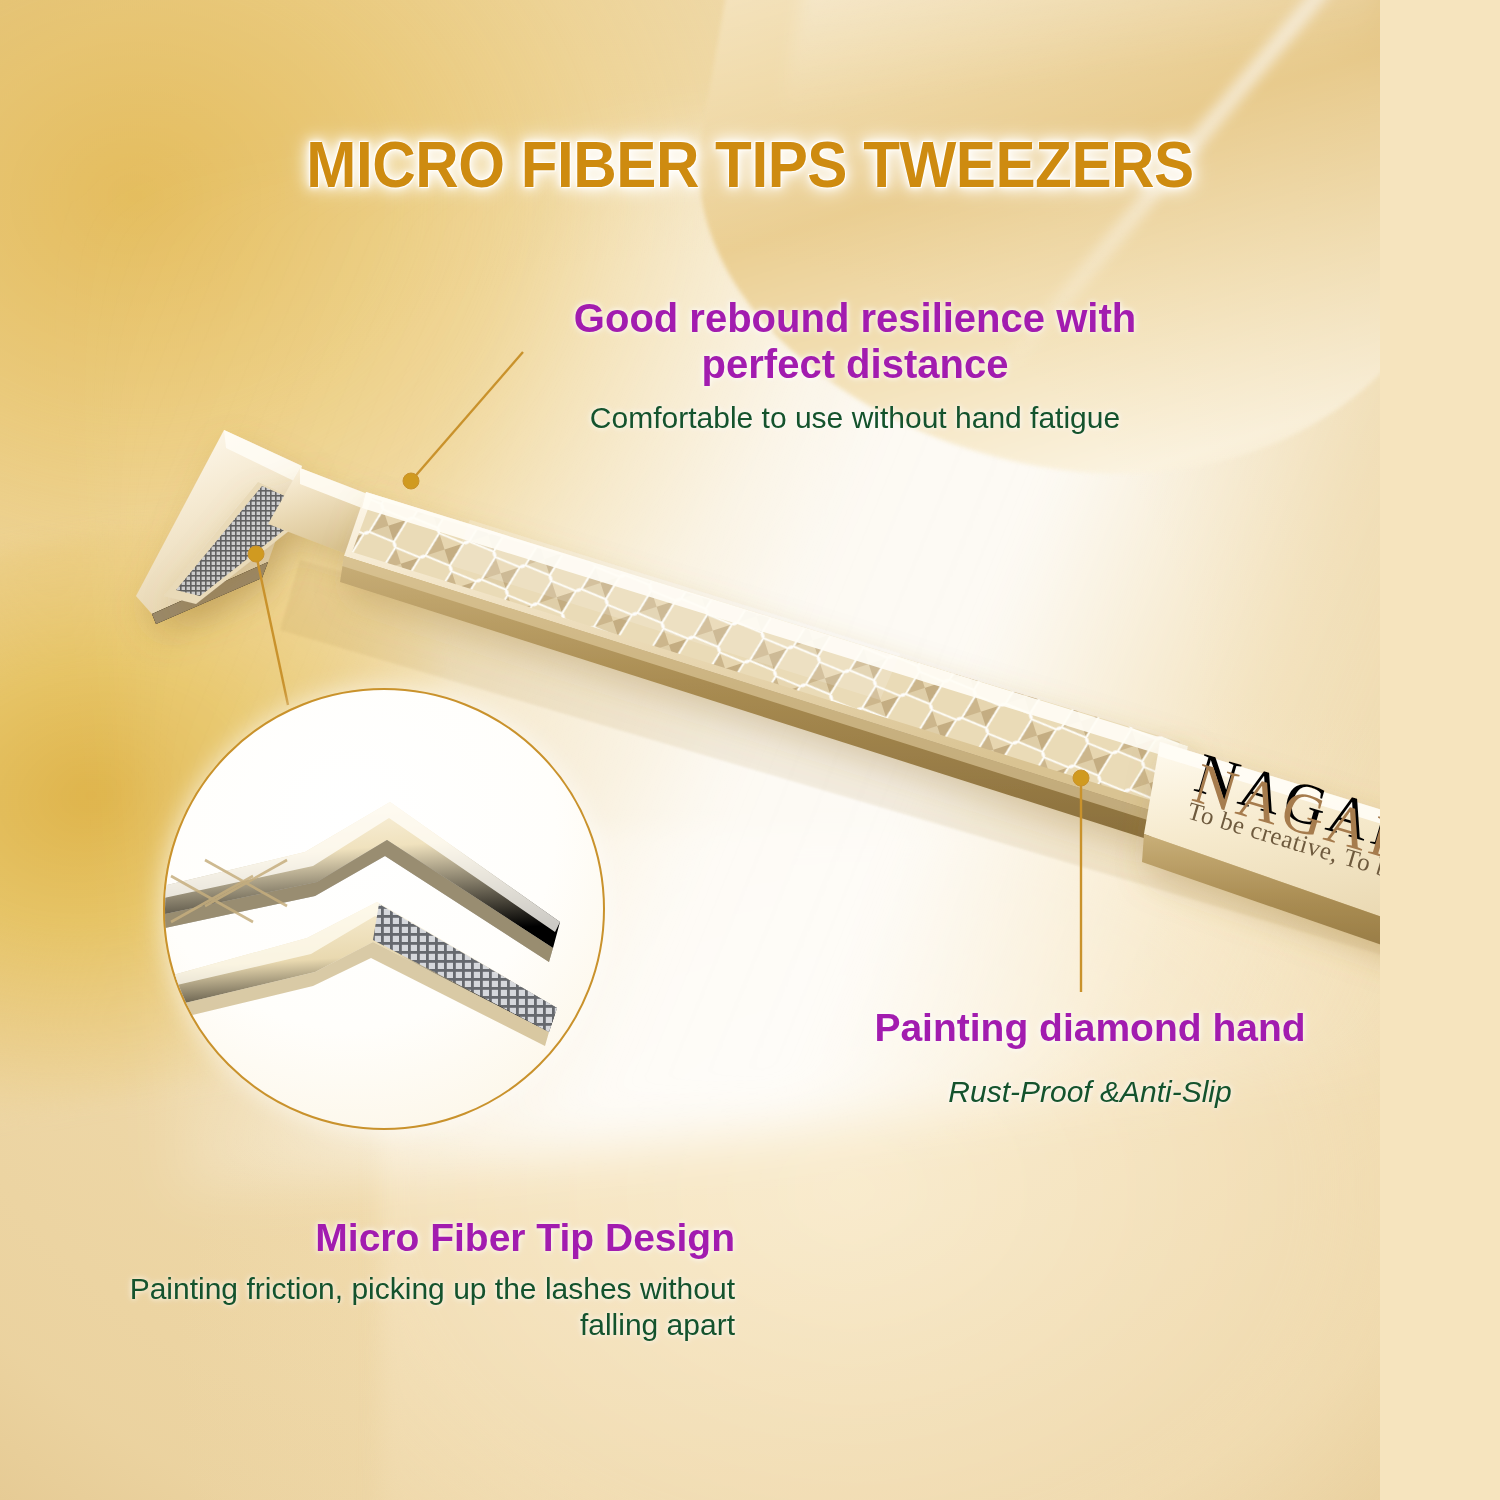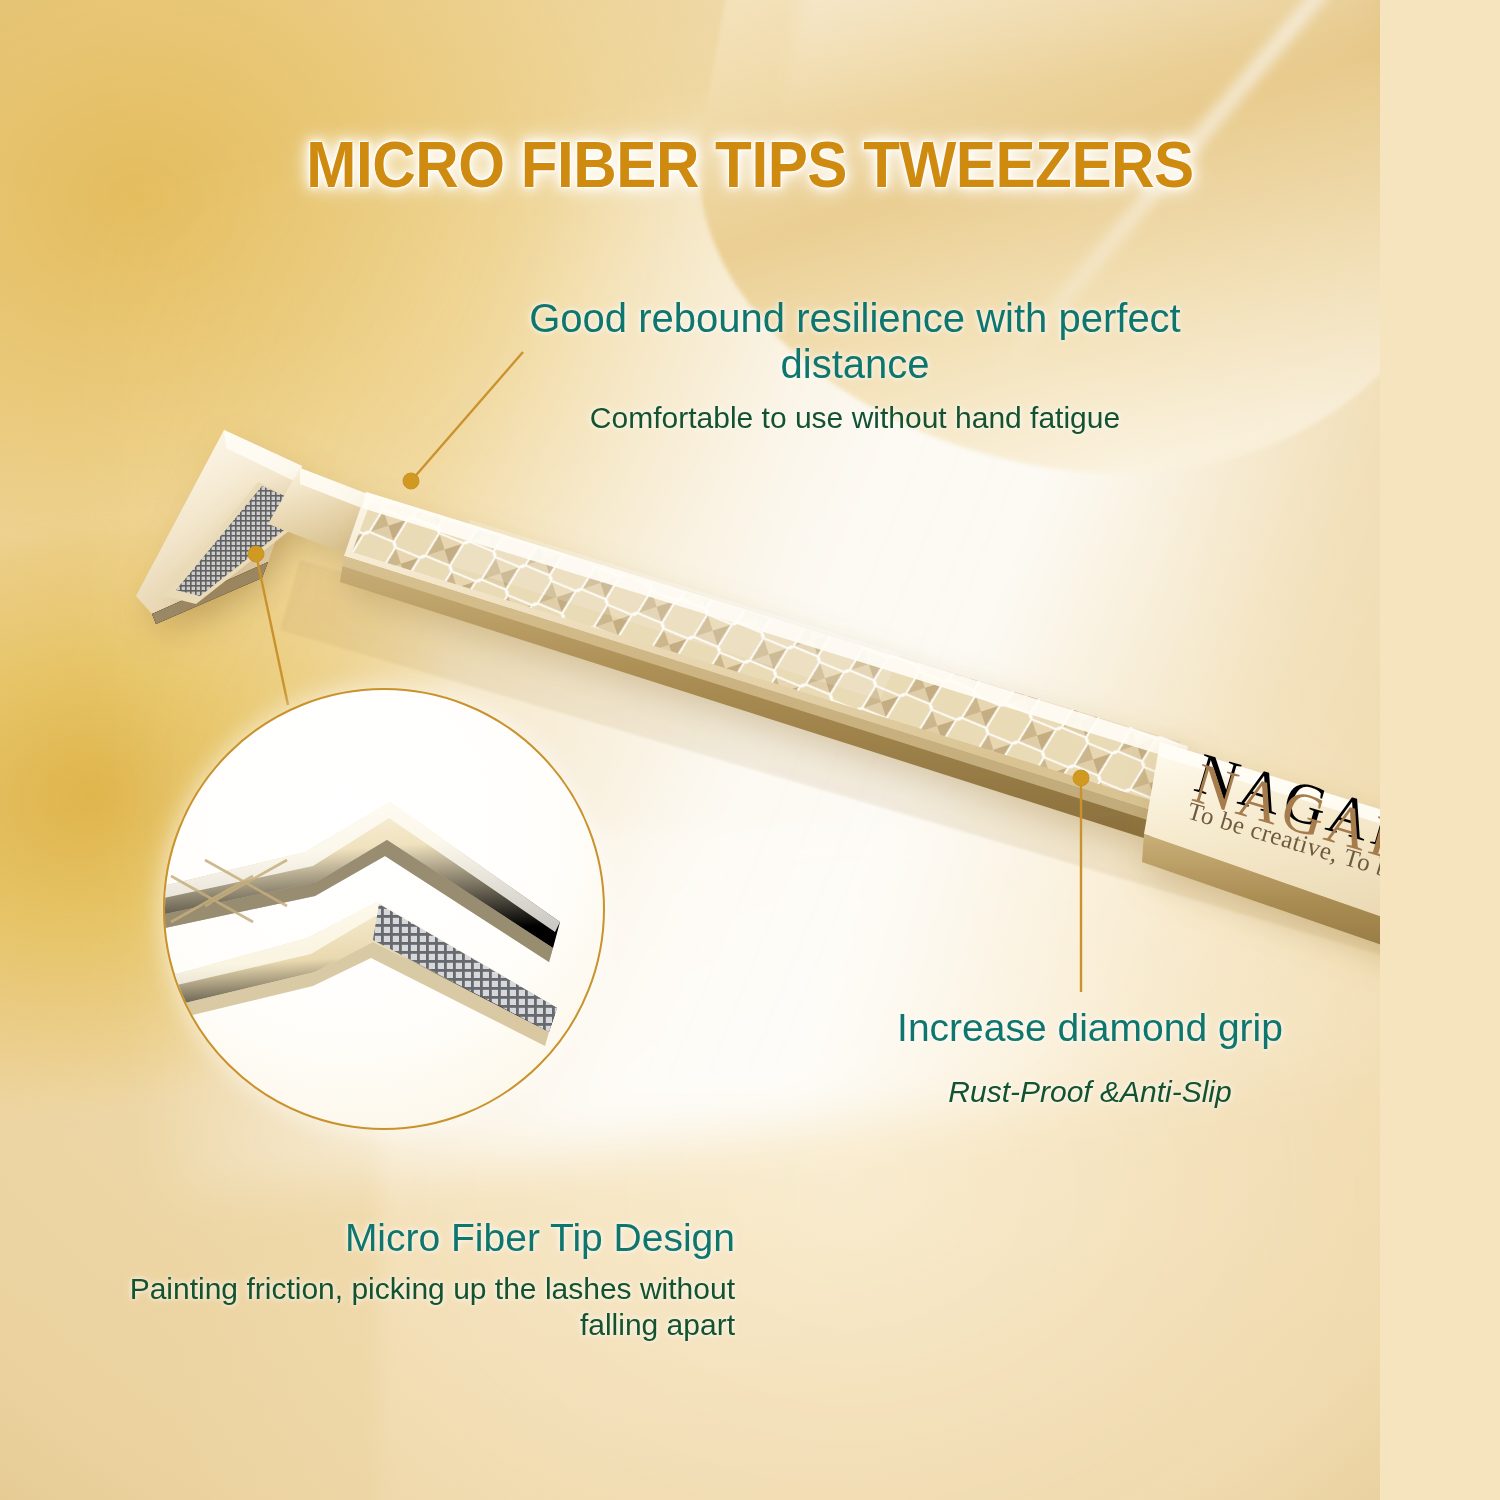--- a/index.html
+++ b/index.html
@@ -96,22 +96,22 @@
     text-shadow:
       0 0 6px #FFFFFF, 0 0 12px #FFFFFF,
       0 0 18px rgba(255,255,255,0.95), 0 0 26px rgba(255,255,255,0.7),
       1px 1px 0 rgba(255,255,255,0.9), -1px -1px 0 rgba(255,255,255,0.9);
     white-space:nowrap;
   }
 
   
   .callout { position:absolute; }
   .c-head {
-    font-weight:normal;
-    color:#0f766e;
+    font-weight:bold;
+    color:#a21caf;
     line-height:1.16;
     text-shadow:0 0 5px rgba(255,255,255,0.85), 0 0 10px rgba(255,255,255,0.55);
   }
   .c-sub {
     color:#14532d;
     line-height:1.2;
     text-shadow:0 0 5px rgba(255,255,255,0.85), 0 0 9px rgba(255,255,255,0.5);
   }
 
   #callout-rebound { left:505px; top:295px; width:700px; text-align:center; }
@@ -375,21 +375,21 @@
   </div>
 
   <div class="title">MICRO FIBER TIPS TWEEZERS</div>
 
   <div class="callout" id="callout-rebound">
     <div class="c-head">Good rebound resilience with perfect distance</div>
     <div class="c-sub">Comfortable to use without hand fatigue</div>
   </div>
 
   <div class="callout" id="callout-grip">
-    <div class="c-head">Increase diamond grip</div>
+    <div class="c-head">Painting diamond hand</div>
     <div class="c-sub">Rust-Proof &amp;Anti-Slip</div>
   </div>
 
   <div class="callout" id="callout-tip">
     <div class="c-head">Micro Fiber Tip Design</div>
     <div class="c-sub">Painting friction, picking up the lashes without falling apart</div>
   </div>
 
 </div>
 

